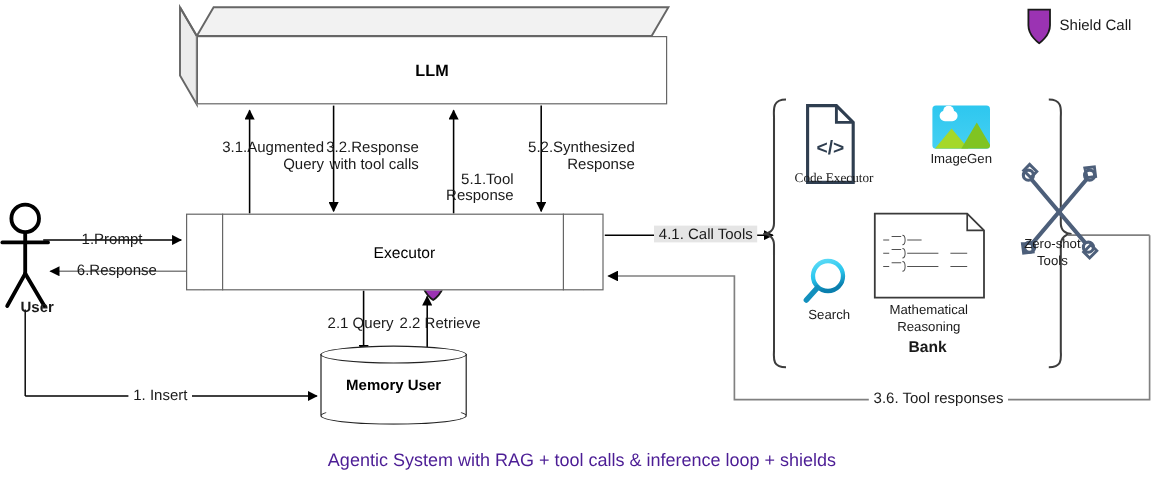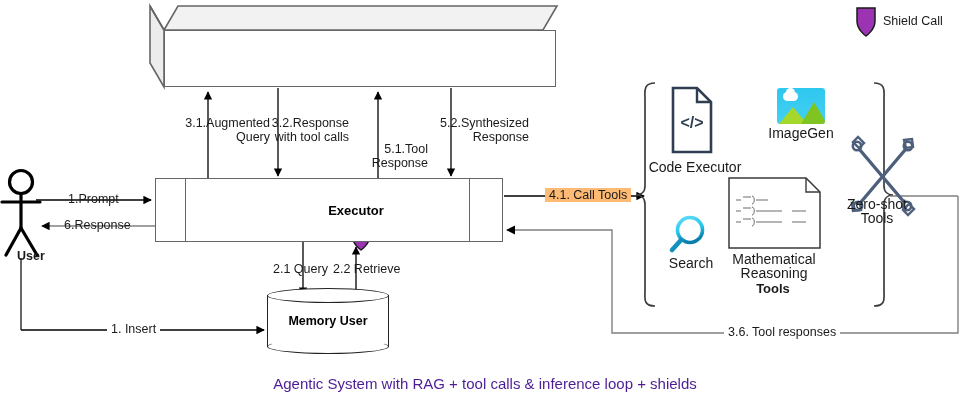--- a/index.html
+++ b/index.html
@@ -15,35 +15,35 @@
             background:#fff;border:1.6px solid #666;box-sizing:border-box;}
   #llm-title{position:absolute;left:14px;top:26px;width:392px;height:57px;
              display:flex;align-items:center;justify-content:center;
              font-size:13.5px;font-weight:bold;}
   
   #exec{left:155px;top:178px;width:348px;height:64px;border:1.6px solid #666;
         box-sizing:border-box;background:#fff;}
   #exec-inner{position:absolute;left:185px;top:178px;width:285px;height:64px;
         border-left:1.6px solid #666;border-right:1.6px solid #666;box-sizing:border-box;}
   #exec-title{position:absolute;left:185px;top:178px;width:304px;height:64px;
-        display:flex;align-items:center;justify-content:center;font-size:13px;font-weight:bold;padding-left:19px;}
+        display:flex;align-items:center;justify-content:center;font-size:13px;font-weight:normal;}
   
   #mem{left:267px;top:288px;width:122px;height:66px;}
   #mem-body{position:absolute;left:0;top:7px;width:122px;height:52px;
         border-left:1.6px solid #222;border-right:1.6px solid #222;box-sizing:border-box;background:#fff;}
   #mem-top{position:absolute;left:0;top:0;width:122px;height:15px;border:1.6px solid #222;
         border-radius:50%;box-sizing:border-box;background:#fff;}
   #mem-bot{position:absolute;left:0;top:51px;width:122px;height:15px;border:1.6px solid #222;
         border-radius:50%;box-sizing:border-box;background:#fff;border-top-color:transparent;}
   #mem-title{position:absolute;left:0;top:7px;width:122px;height:52px;display:flex;
         align-items:center;justify-content:center;font-size:12.5px;font-weight:bold;}
   #user-cap{left:2px;top:249px;width:58px;text-align:center;font-size:12.5px;font-weight:bold;}
   
   .icon-wrap{position:absolute;}
-  .icon-cap{position:absolute;text-align:center;font-size:14px;line-height:14px;color:#1a1a1a;}
+  .icon-cap{position:absolute;text-align:center;font-size:11px;line-height:14px;color:#1a1a1a;}
   
   #imggen-icon{left:777px;top:88px;width:48px;height:36px;border-radius:3px;
         background:linear-gradient(#2ec7ef,#45d0f2);overflow:hidden;}
   #imggen-icon .cloud{position:absolute;left:6px;top:4px;width:15px;height:9px;background:#fff;border-radius:7px;}
   #imggen-icon .cloud:after{content:"";position:absolute;left:3px;top:-4px;width:9px;height:9px;background:#fff;border-radius:50%;}
   #imggen-icon .m1{position:absolute;left:2px;bottom:0;width:0;height:0;
         border-left:14px solid transparent;border-right:14px solid transparent;border-bottom:17px solid #a5d82a;}
   #imggen-icon .m2{position:absolute;right:-2px;bottom:0;width:0;height:0;
         border-left:13px solid transparent;border-right:13px solid transparent;border-bottom:22px solid #80c422;}
   .caption{position:absolute;left:0;top:375px;width:970px;text-align:center;font-size:15px;color:#4c1d95;}
@@ -163,20 +163,21 @@
     <path d="M477,213 L495,213 L495,226 C495,235 486,241 486,241 C486,241 477,235 477,226 Z" fill="#9b33b3" stroke="#1a1a1a" stroke-width="1.5"></path>
 
     <path d="M352,222 L370,222 L370,235 C370,244 361,250 361,250 C361,250 352,244 352,235 Z" fill="#9b33b3" stroke="#1a1a1a" stroke-width="1.5"></path>
 
     <path d="M857,8 L875,8 L875,21 C875,30 866,36 866,36 C866,36 857,30 857,21 Z" fill="#9b33b3" stroke="#1a1a1a" stroke-width="1.5"></path>
   </g>
 </svg>
 
 <div class="abs" id="llm-box">
   <div id="llm-face"></div>
+  <div id="llm-title">LLM</div>
 </div>
 
 <div class="abs" id="exec"></div>
 <div class="abs" id="exec-inner"></div>
 <div class="abs" id="exec-title">Executor</div>
 
 <div class="abs" id="mem">
   <div id="mem-body"></div>
   <div id="mem-bot"></div>
   <div id="mem-top"></div>
@@ -201,39 +202,39 @@
 </div>
 <div class="lbl c" style="left:332px;top:116px;width:96px;margin-top:26px;">
   <span>5.1.Tool</span><br>
   <span>Response</span>
 </div>
 <div class="lbl c" style="left:411px;top:116px;width:118px;">
   <span>5.2.Synthesized</span><br>
   <span>Response</span>
 </div>
 
-<div class="lbl" style="left:545px;top:188px;background:#fdba74;padding:0 4px;">4.1. Call Tools</div>
+<div class="lbl" style="left:545px;top:188px;background:#e5e5e5;padding:0 4px;">4.1. Call Tools</div>
 <div class="lbl" style="left:724px;top:325px;background:#fff;padding:0 4px;">3.6. Tool responses</div>
 
-<div class="icon-cap" style="left:648px;top:160px;width:94px;">Code Executor</div>
+<div class="icon-cap" style="left:648px;top:142px;width:94px;font-family:Liberation Serif, serif;">Code Executor</div>
 
 <div id="imggen-icon" class="icon-wrap">
   <div class="m1"></div>
   <div class="m2"></div>
   <div class="cloud"></div>
 </div>
 <div class="icon-cap" style="left:757px;top:126px;width:88px;">ImageGen</div>
 
 <div class="icon-cap" style="left:663px;top:256px;width:56px;">Search</div>
 
 <div class="icon-cap" style="left:722px;top:252px;width:104px;">
   <span>Mathematical Reasoning</span>
 </div>
 
 <div class="icon-cap" style="left:842px;top:197px;width:70px;">
   <span>Zero-shot Tools</span>
 </div>
 
-<div class="icon-cap bold" style="left:718px;top:282px;width:110px;font-size:13px;">Tools</div>
+<div class="icon-cap bold" style="left:718px;top:282px;width:110px;font-size:13px;">Bank</div>
 
 <div class="lbl" style="left:883px;top:14px;">Shield Call</div>
 
 <div class="caption">Agentic System with RAG + tool calls &amp; inference loop + shields</div>
 
 </body></html>

